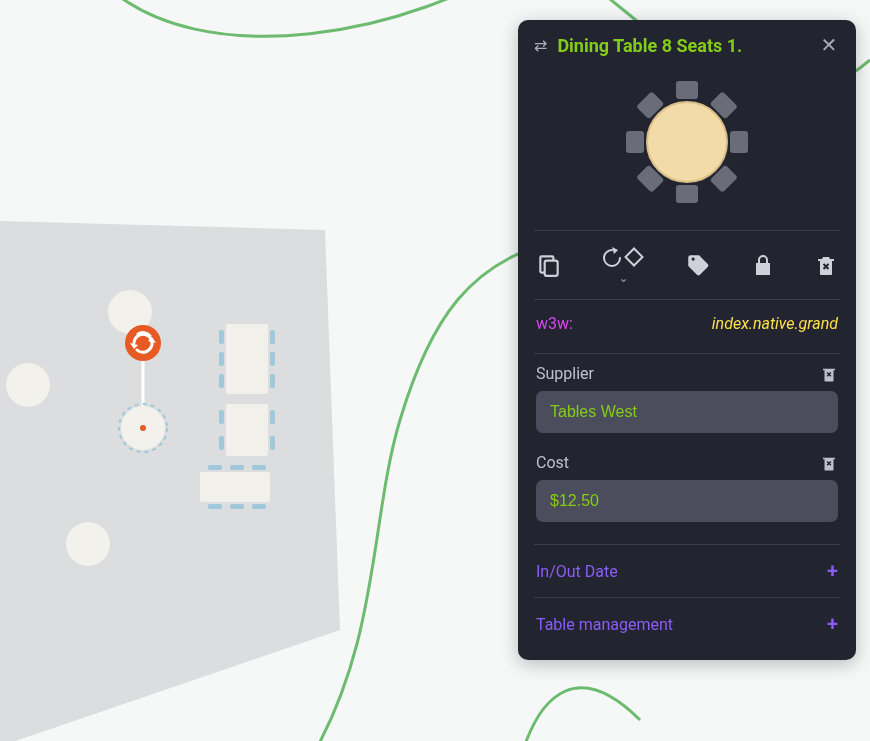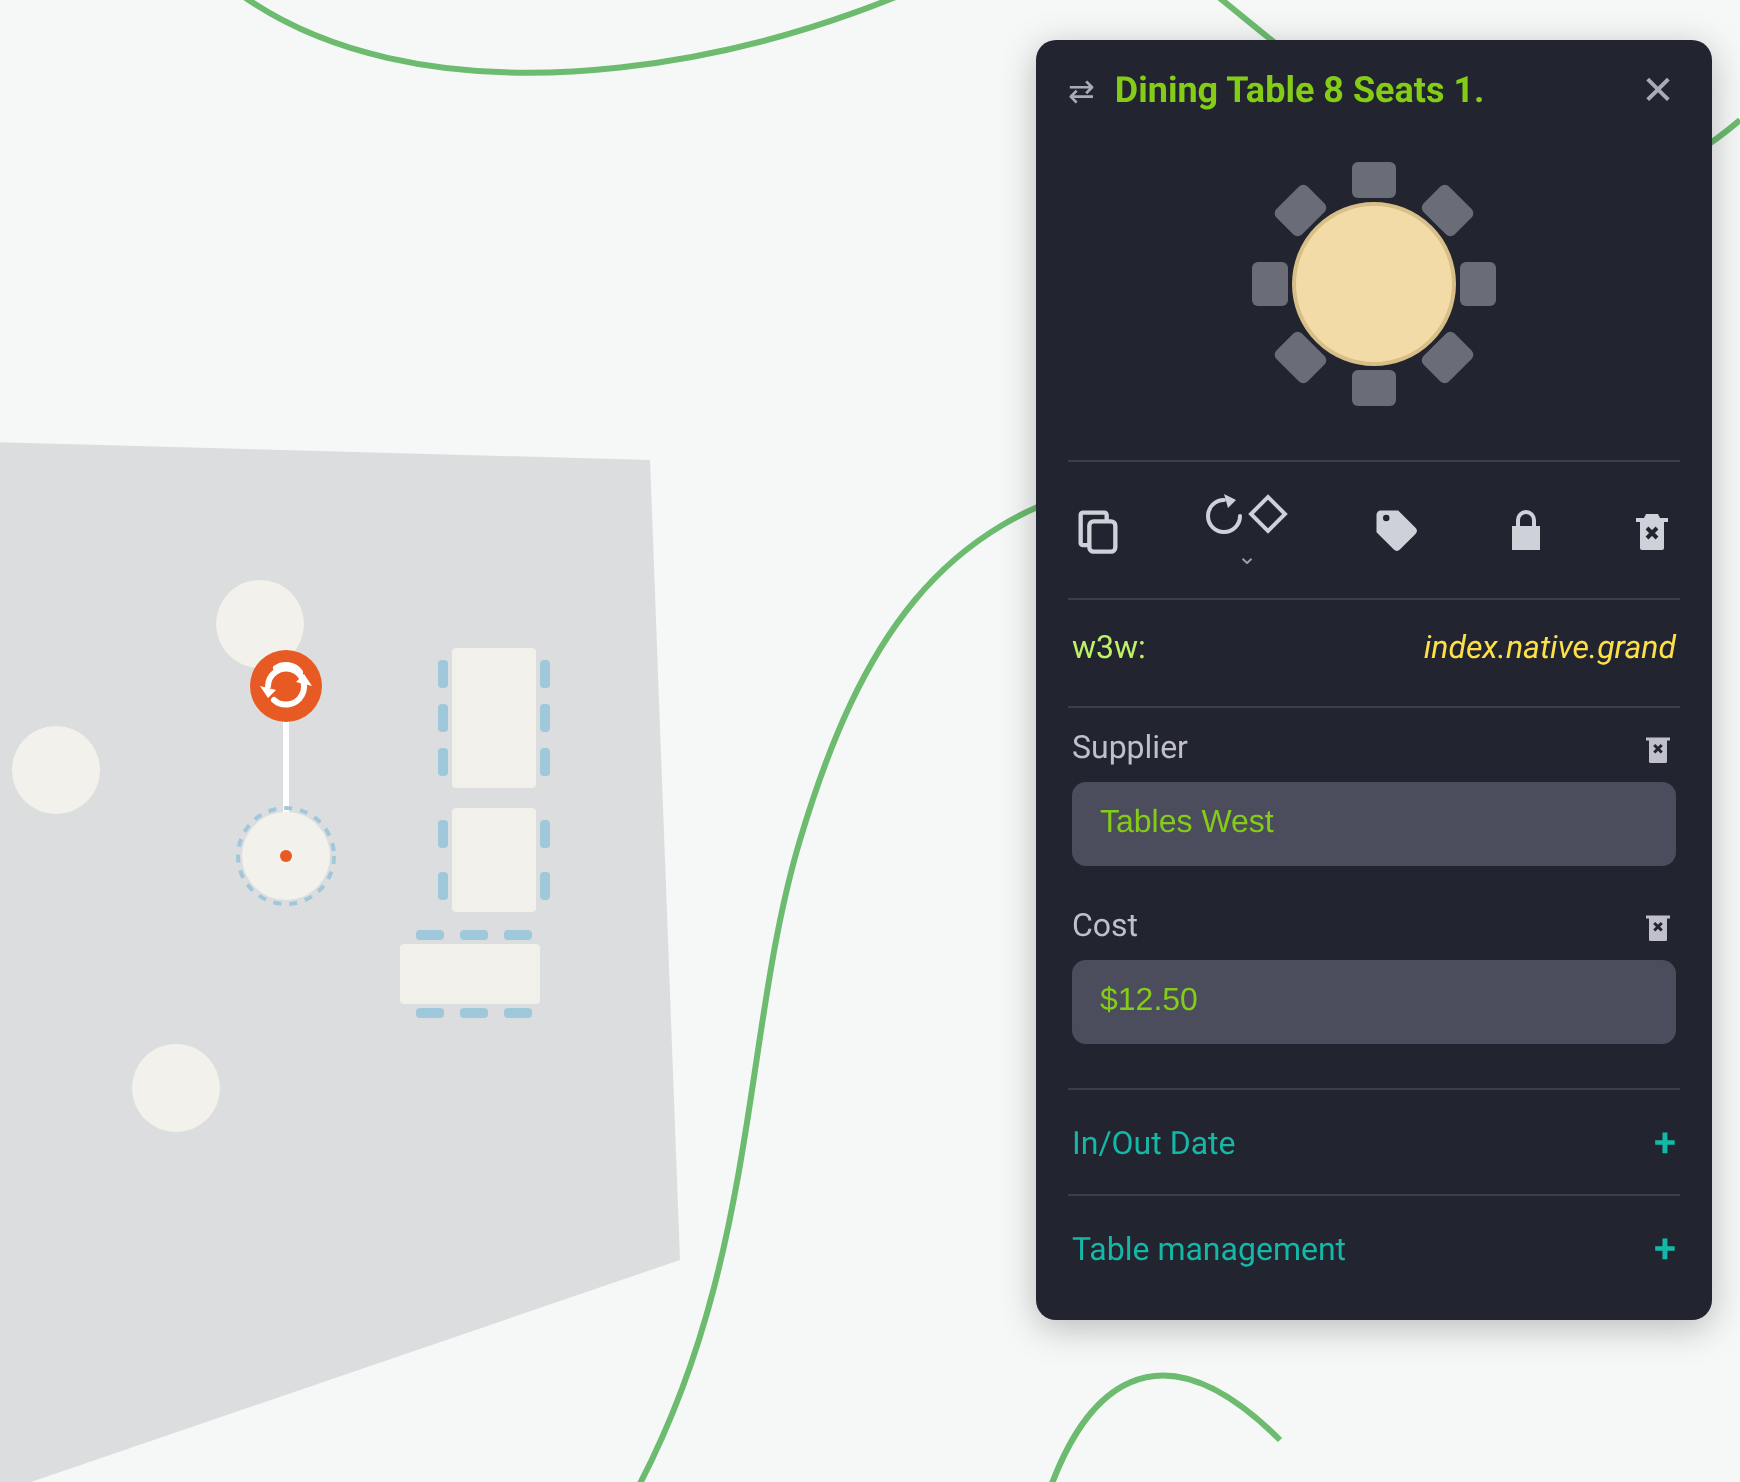--- a/index.html
+++ b/index.html
@@ -48,21 +48,21 @@
     padding: 14px 18px 4px 18px;
     color: #bfc0c9;
   }
   .toolbar .tb-item { cursor: pointer; display:flex; flex-direction: column; align-items:center; gap:2px; }
   .chev { font-size: 12px; color: #9a9caa; margin-top: -2px;}
   .kv-row {
     display: flex; justify-content: space-between;
     padding: 14px 18px 6px 18px;
     font-size: 16px;
   }
-  .kv-row .k { color: #bef264; }
+  .kv-row .k { color: #d946ef; }
   .kv-row .v { color: #fde047; font-style: italic; }
   .sec {
     padding: 10px 18px 4px 18px;
   }
   .sec-head {
     display: flex; justify-content: space-between; align-items: center;
     color: #bfc0c9; font-size: 16px; margin-bottom: 8px; gap: 24px;
   }
   .input {
     width: 100%;
@@ -70,21 +70,21 @@
     border: none;
     border-radius: 7px;
     padding: 12px 14px;
     color: #84cc16;
     font-size: 16px;
     outline: none;
   }
   .row-link {
     display: flex; justify-content: space-between; align-items: center;
     padding: 14px 18px;
-    color: #14b8a6; font-size: 16px;
+    color: #8b5cf6; font-size: 16px;
     cursor: pointer;
   }
   .row-link .plus { font-size: 20px; font-weight: 600; }
   .panel-bottom-pad { height: 10px; }
   svg { display: block; }
 </style>
 </head>
 <body>
 
 <div class="canvas">

